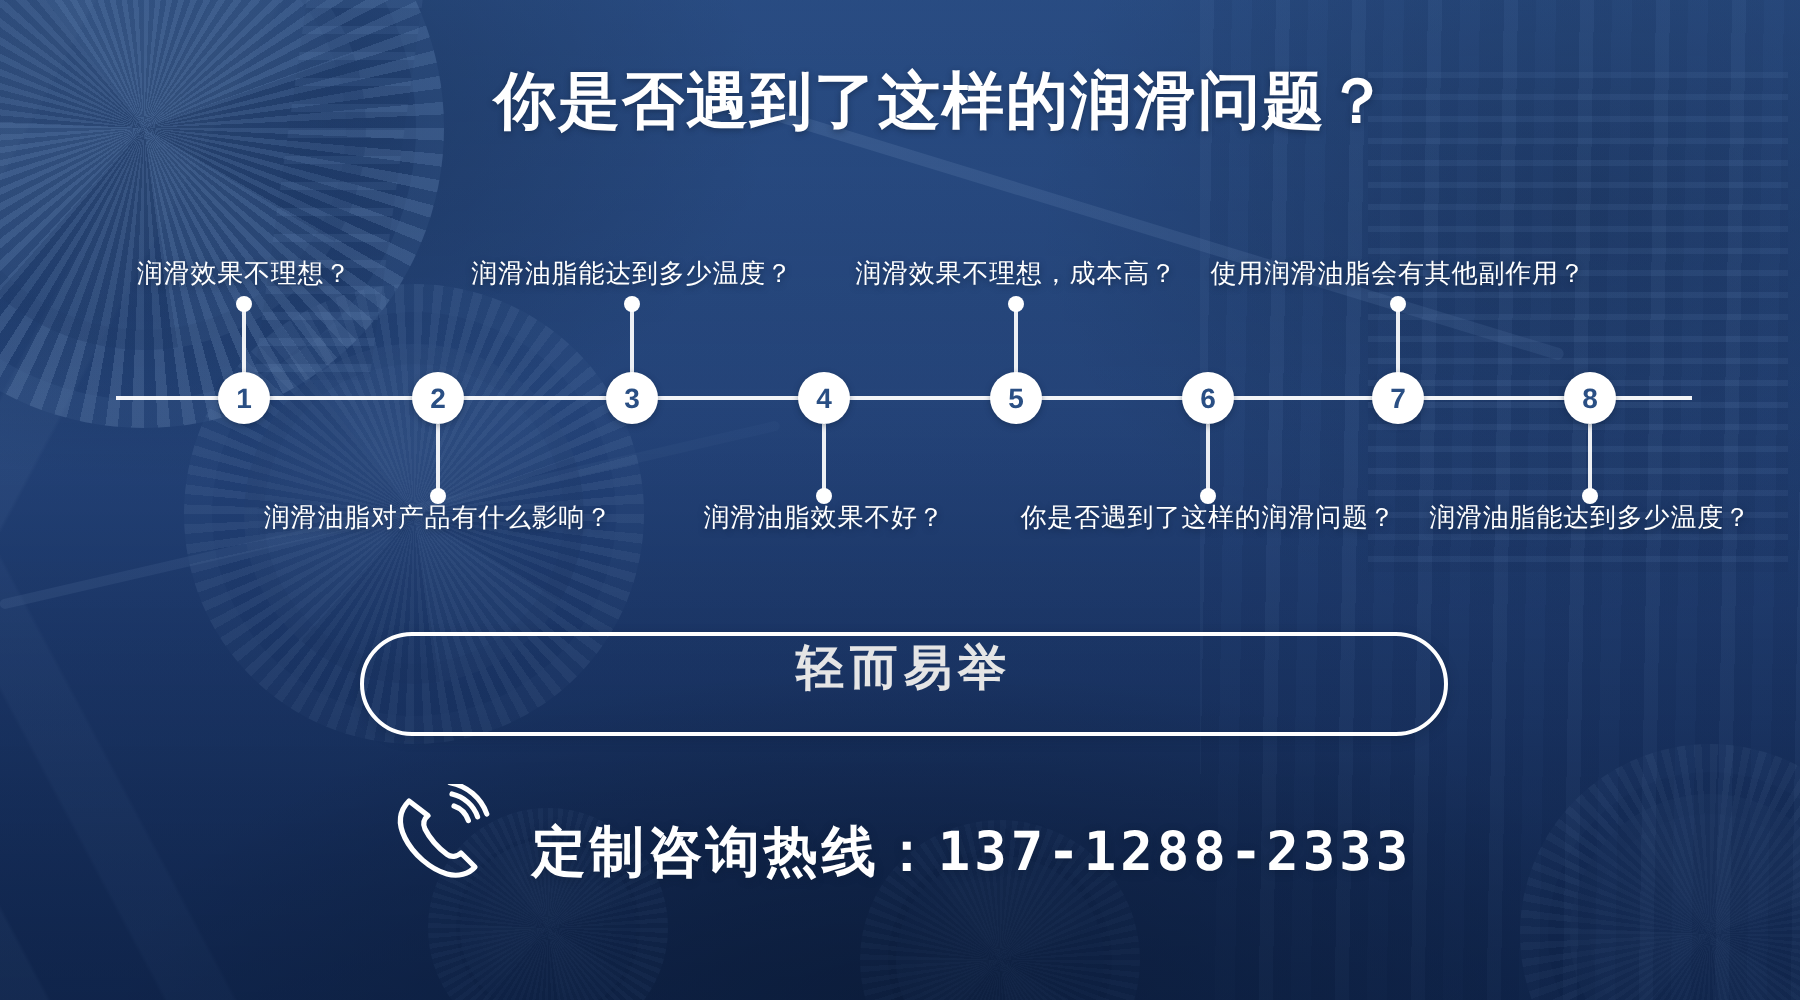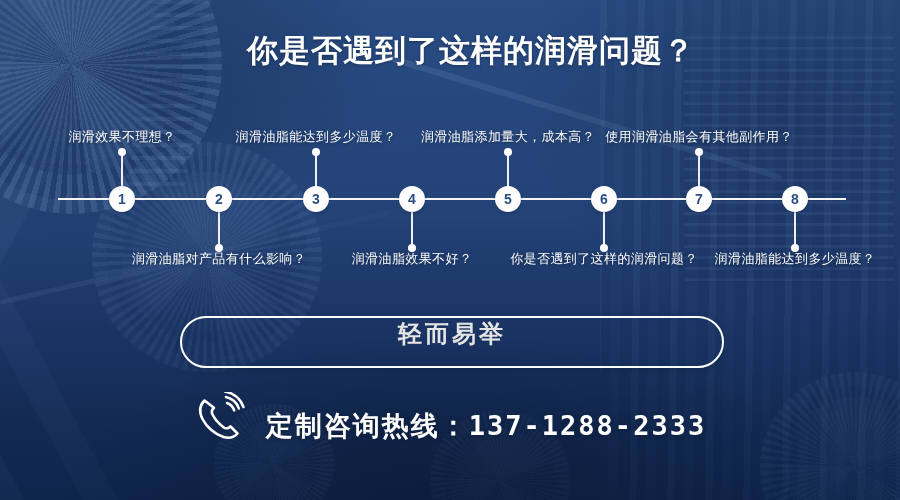--- a/index.html
+++ b/index.html
@@ -294,21 +294,21 @@
       </div>
 
       <div class="node down" style="left:412px">
         <div class="node-label">润滑油脂效果不好？</div>
         <div class="dot"></div>
         <div class="stem"></div>
         <div class="circle">4</div>
       </div>
 
       <div class="node up" style="left:508px">
-        <div class="node-label">润滑油脂添加量大，成本高？</div>
+        <div class="node-label">润滑效果不理想，成本高？</div>
         <div class="dot"></div>
         <div class="stem"></div>
         <div class="circle">5</div>
       </div>
 
       <div class="node down" style="left:604px">
         <div class="node-label">你是否遇到了这样的润滑问题？</div>
         <div class="dot"></div>
         <div class="stem"></div>
         <div class="circle">6</div>

